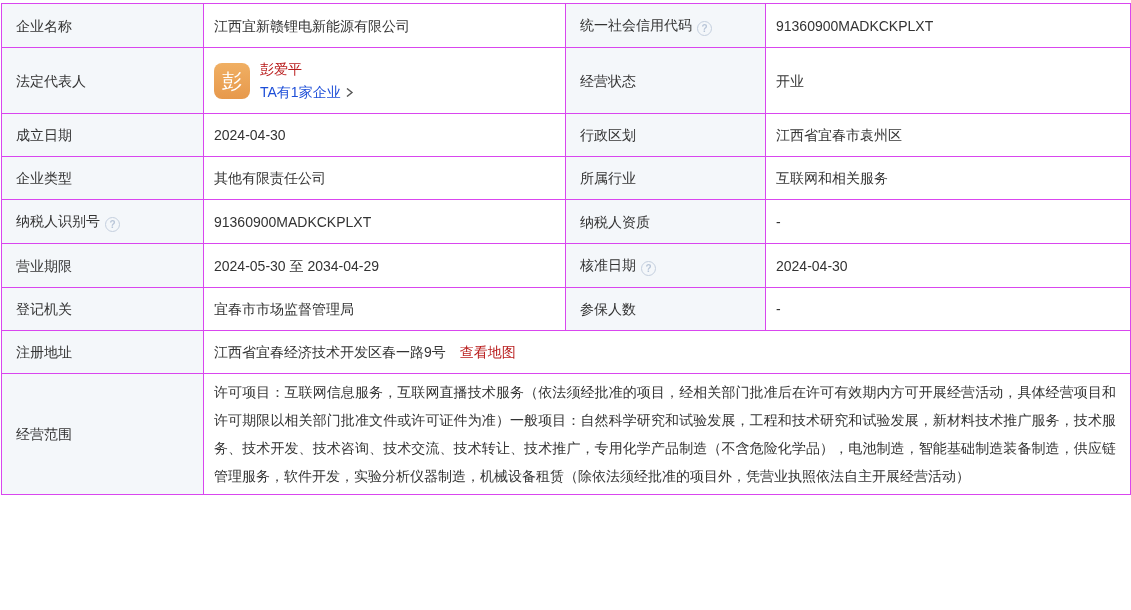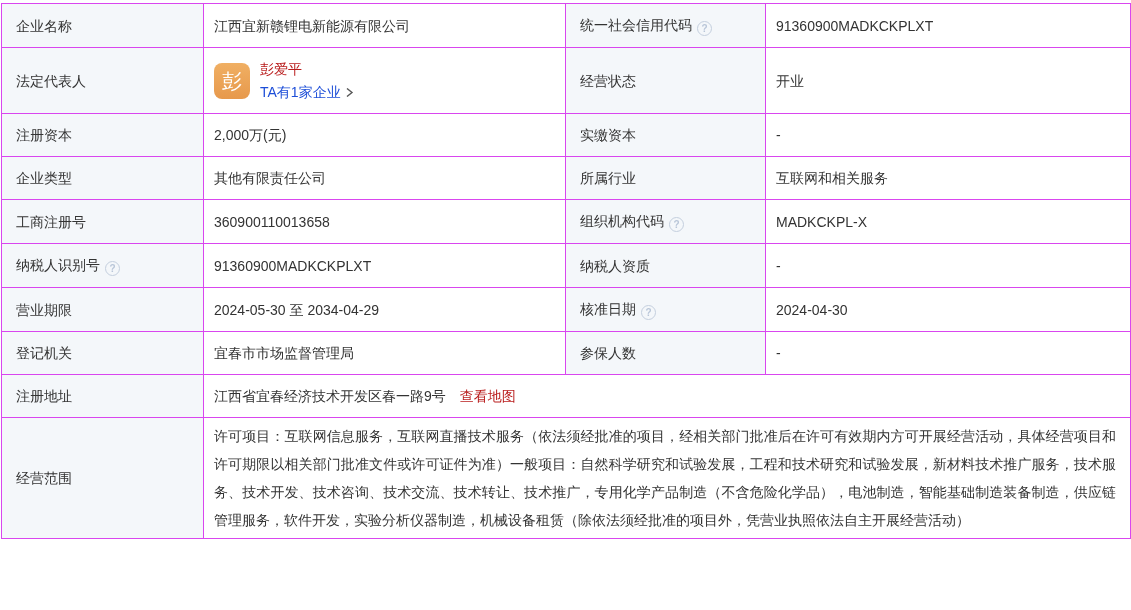--- a/index.html
+++ b/index.html
@@ -76,41 +76,35 @@
                     </svg>
                   </span>
             </span>
           </div>
         </div>
       </td>
       <td class="label"><span>经营状态</span></td>
       <td class="value">开业</td>
     </tr>
 
+    <tr class="row-std">
+      <td class="label"><span>成立日期</span></td>
+      <td class="value">2024-04-30</td>
+      <td class="label"><span>行政区划</span></td>
+      <td class="value">江西省宜春市袁州区</td>
+    </tr>
 
-    <tr class="row-std">
-      <td class="label"><span>注册资本</span></td>
-      <td class="value">2,000万(元)</td>
-      <td class="label"><span>实缴资本</span></td>
-      <td class="value">-</td>
-    </tr>
 
     <tr class="row-std">
       <td class="label"><span>企业类型</span></td>
       <td class="value">其他有限责任公司</td>
       <td class="label"><span>所属行业</span></td>
       <td class="value">互联网和相关服务</td>
     </tr>
 
-    <tr class="row-std">
-      <td class="label"><span>工商注册号</span></td>
-      <td class="value">360900110013658</td>
-      <td class="label"><span>组织机构代码</span><span class="help"></span></td>
-      <td class="value">MADKCKPL-X</td>
-    </tr>
 
     <tr class="row-std">
       <td class="label"><span>纳税人识别号</span><span class="help"></span></td>
       <td class="value">91360900MADKCKPLXT</td>
       <td class="label"><span>纳税人资质</span></td>
       <td class="value">-</td>
     </tr>
 
     <tr class="row-std">
       <td class="label"><span>营业期限</span></td>

